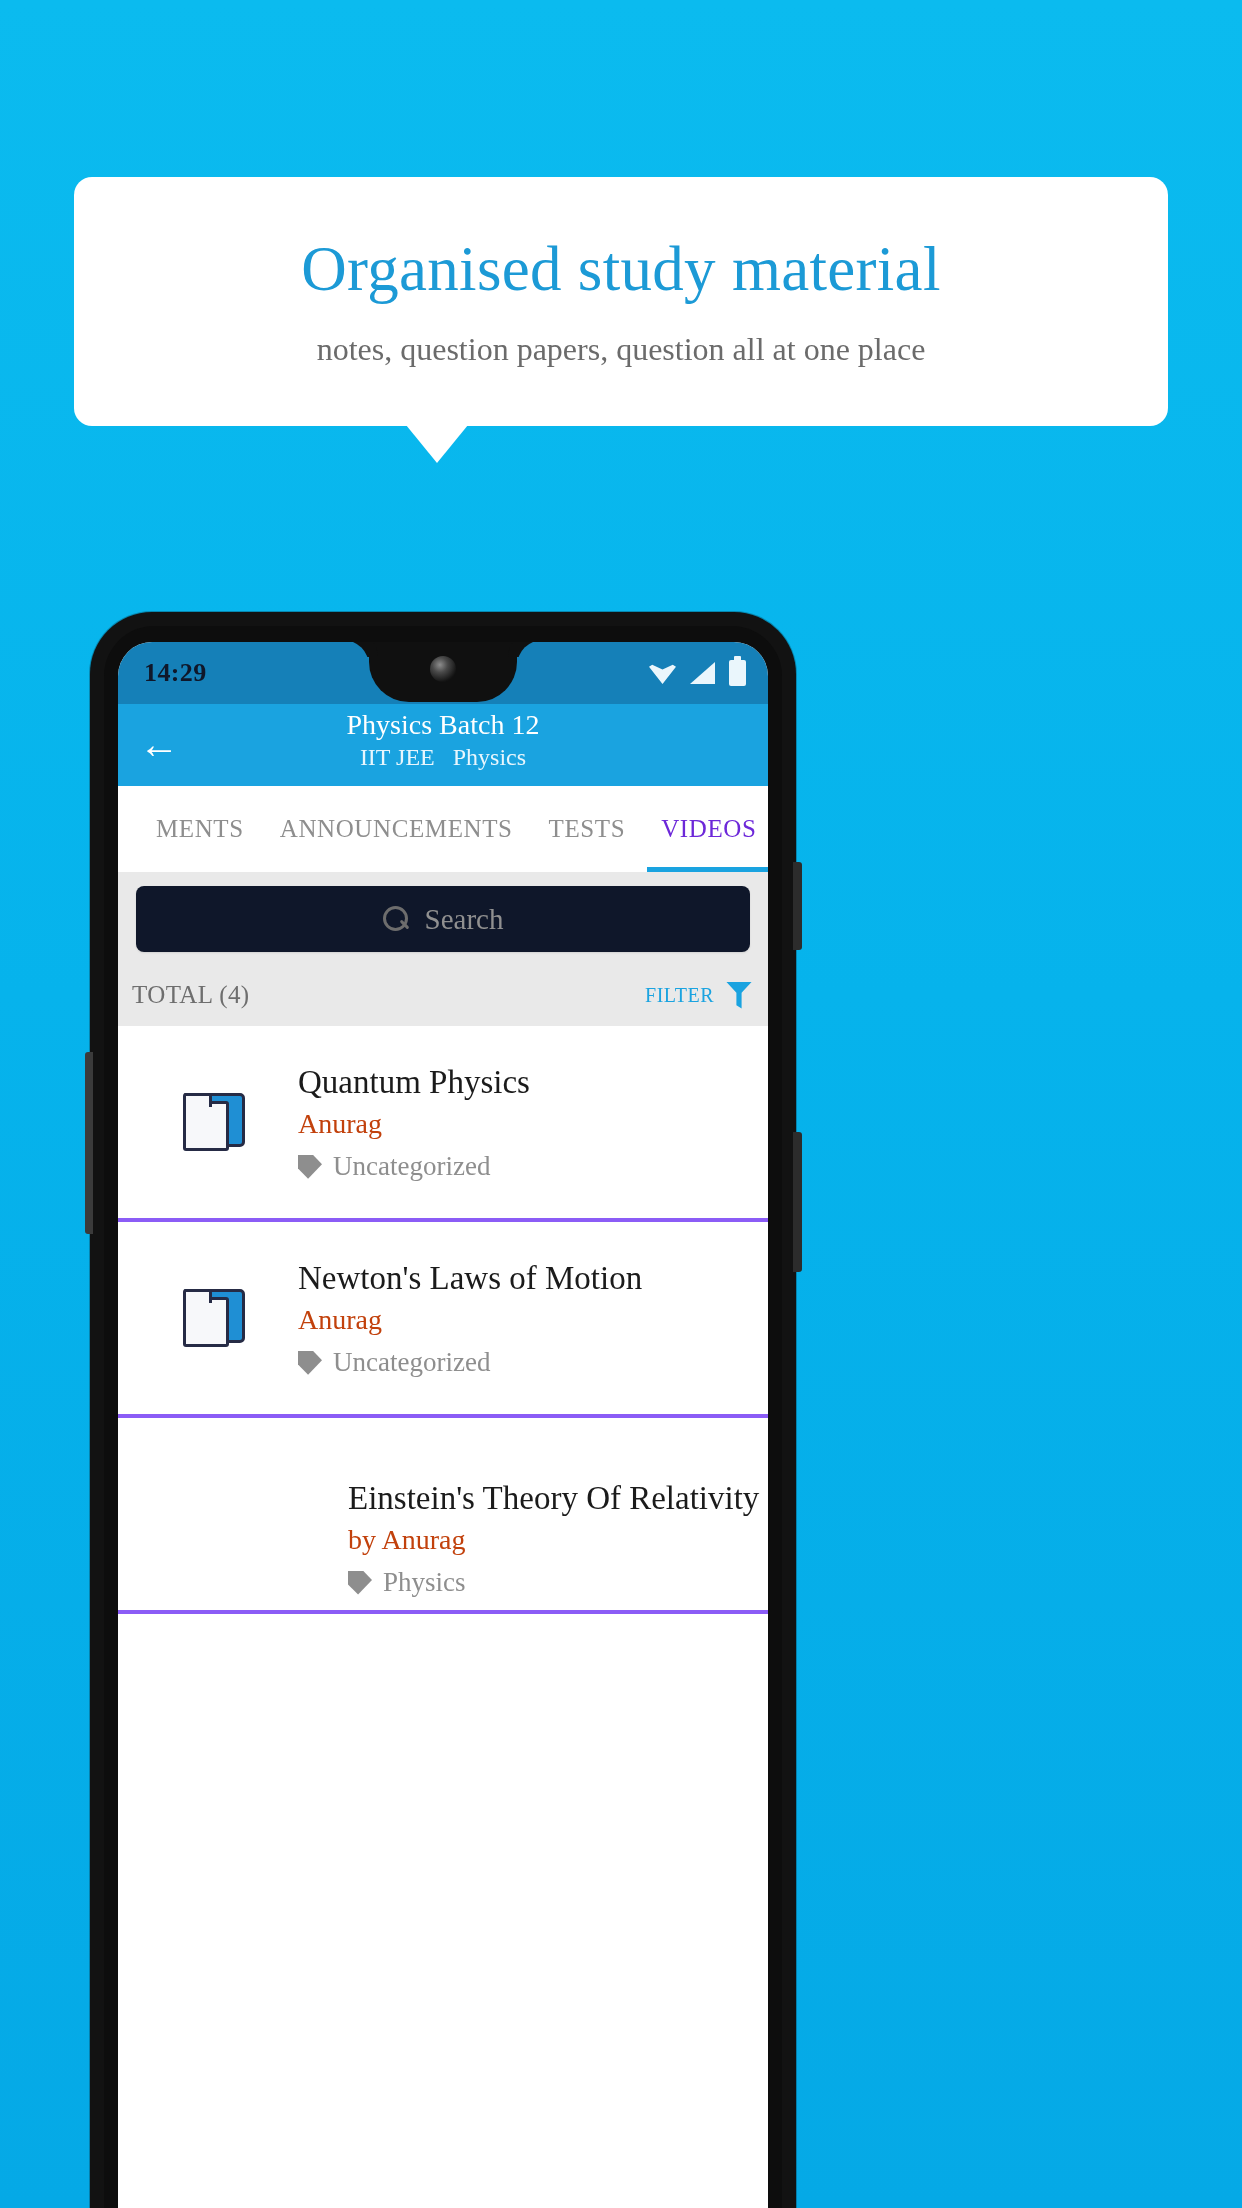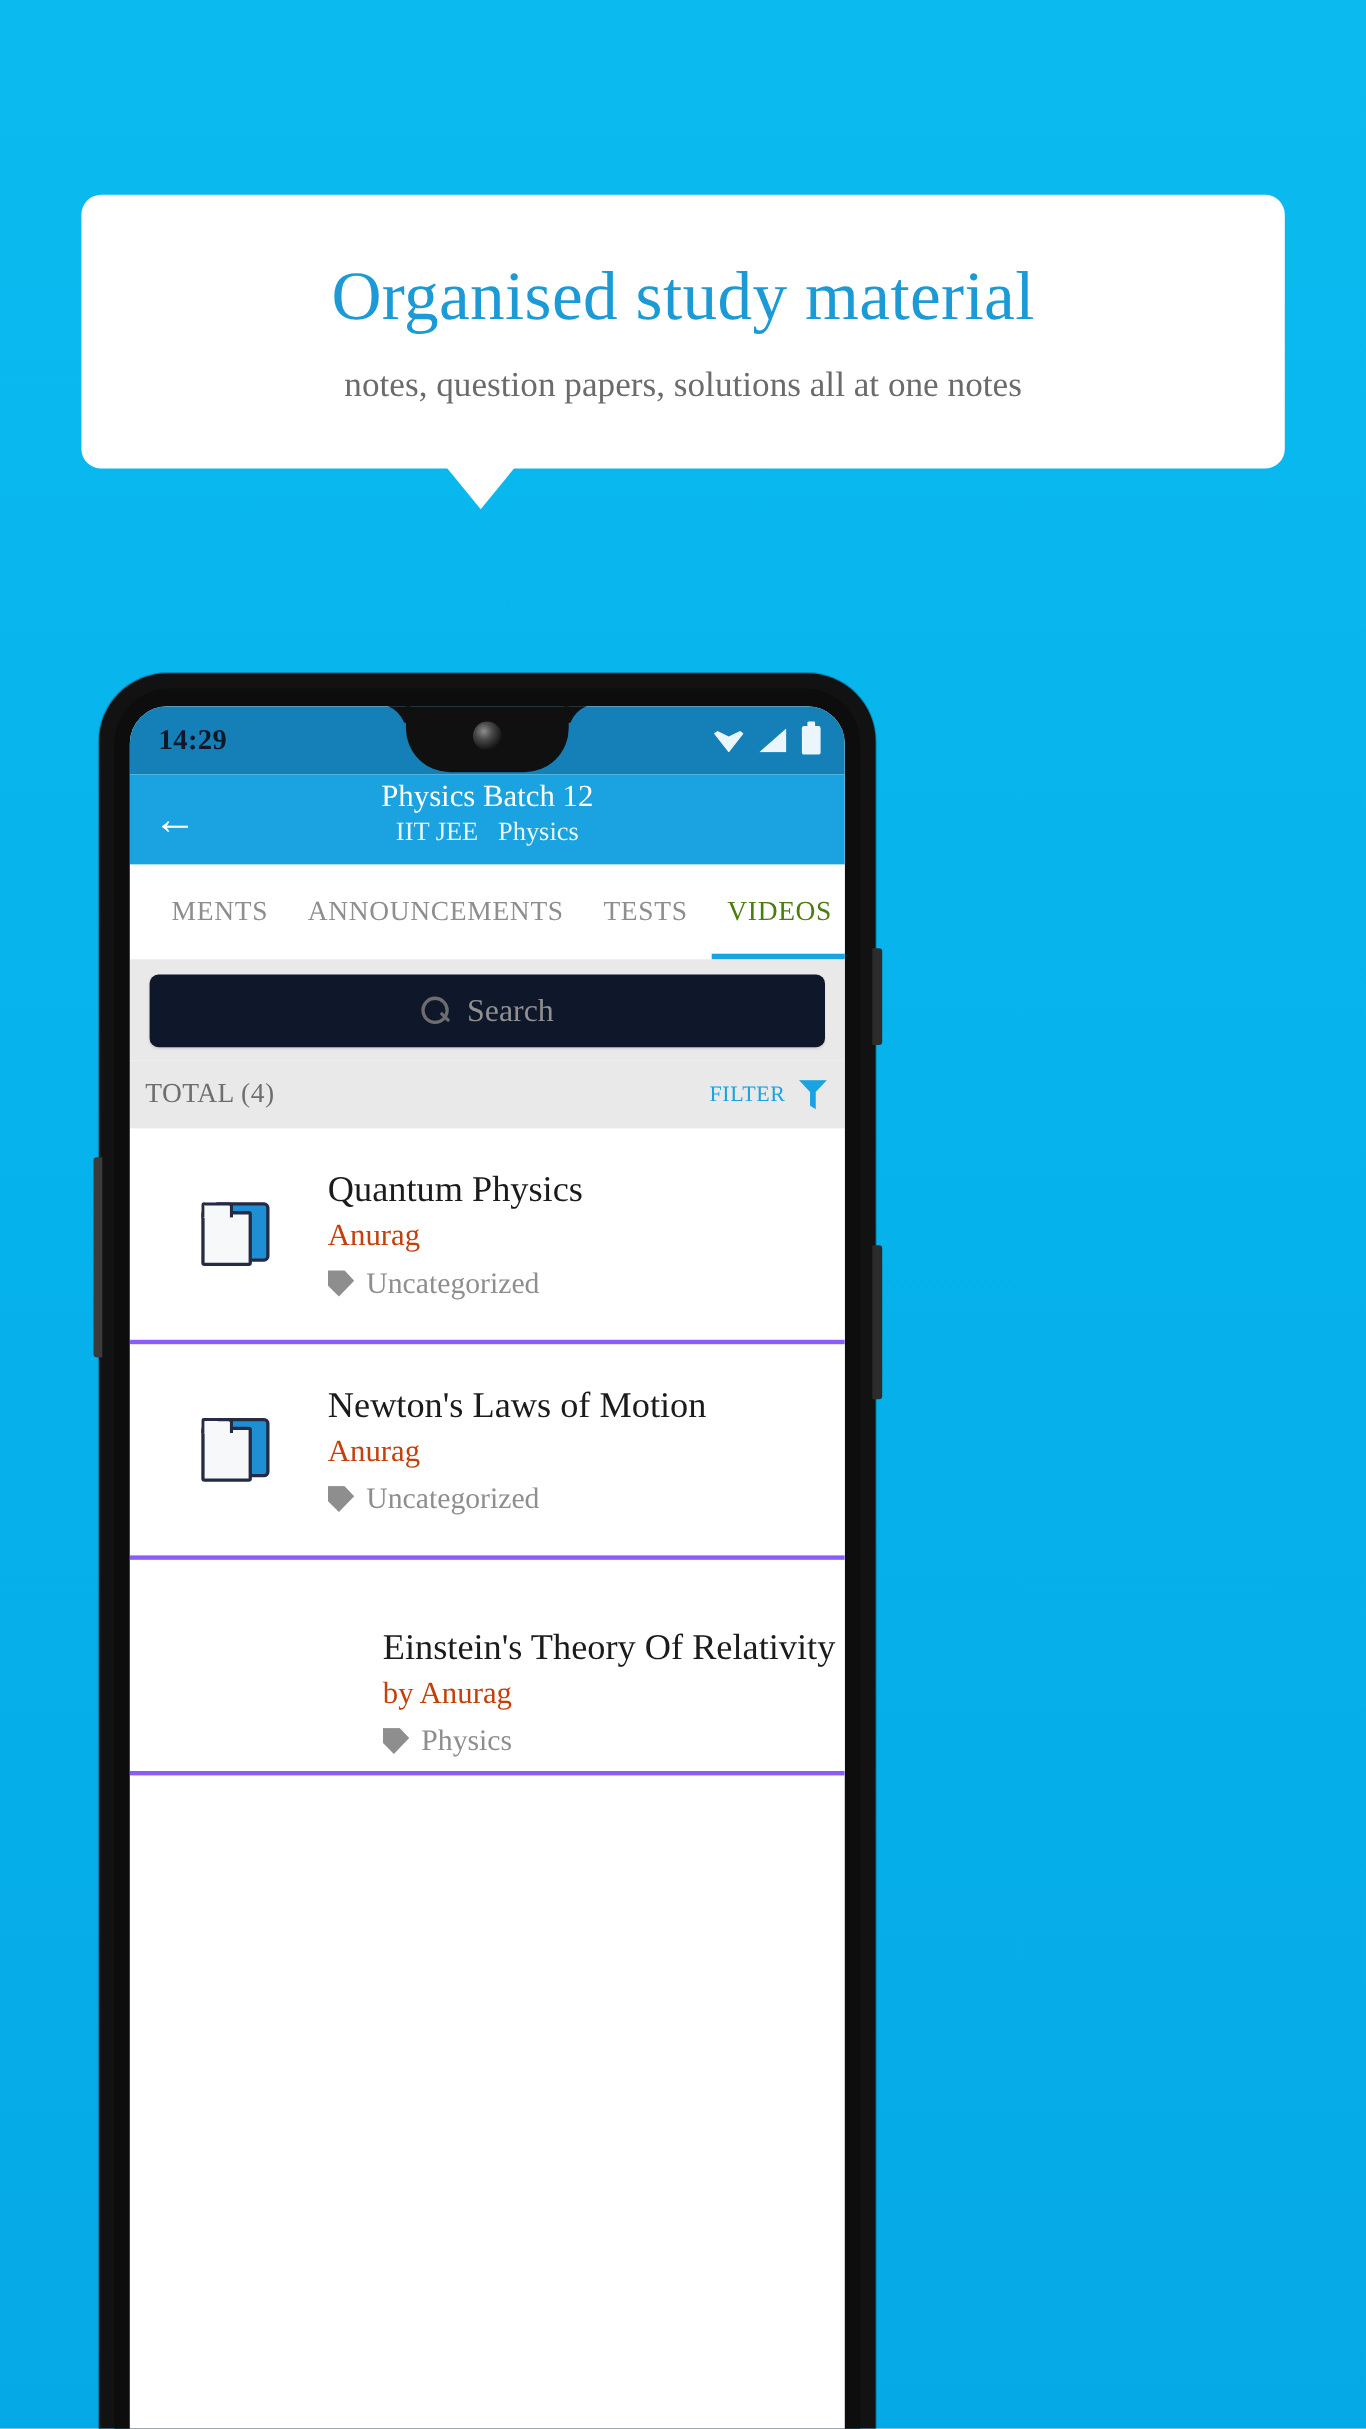--- a/index.html
+++ b/index.html
@@ -260,21 +260,21 @@
     color: #8e8e8e;
     letter-spacing: 0.6px;
     padding: 0 18px;
     height: 86px;
     display: flex;
     align-items: center;
     position: relative;
     white-space: nowrap;
   }
   .tab.active {
-    color: #4d7c0f;
+    color: #6d28d9;
     font-weight: 400;
   }
   .tab.active::after {
     content: "";
     position: absolute;
     left: 4px; right: 4px;
     bottom: 0;
     height: 5px;
     background: #1aa3e0;
   }
@@ -458,21 +458,21 @@
   }
   .row-video .row-body { padding-left: 22px; display: flex; flex-direction: column; justify-content: center; }
 </style>
 </head>
 <body>
 
 <div id="stage">
 
   <div class="bubble">
     <div class="bubble-title">Organised study material</div>
-    <div class="bubble-sub">notes, question papers, solutions all at one notes</div>
+    <div class="bubble-sub">notes, question papers, question all at one place</div>
   </div>
   <div class="bubble-tail"></div>
 
   <div class="phone">
     <div class="phone-inner-bezel"></div>
     <div class="btn-left"></div>
     <div class="btn-right-1"></div>
     <div class="btn-right-2"></div>
 
     <div class="screen">

